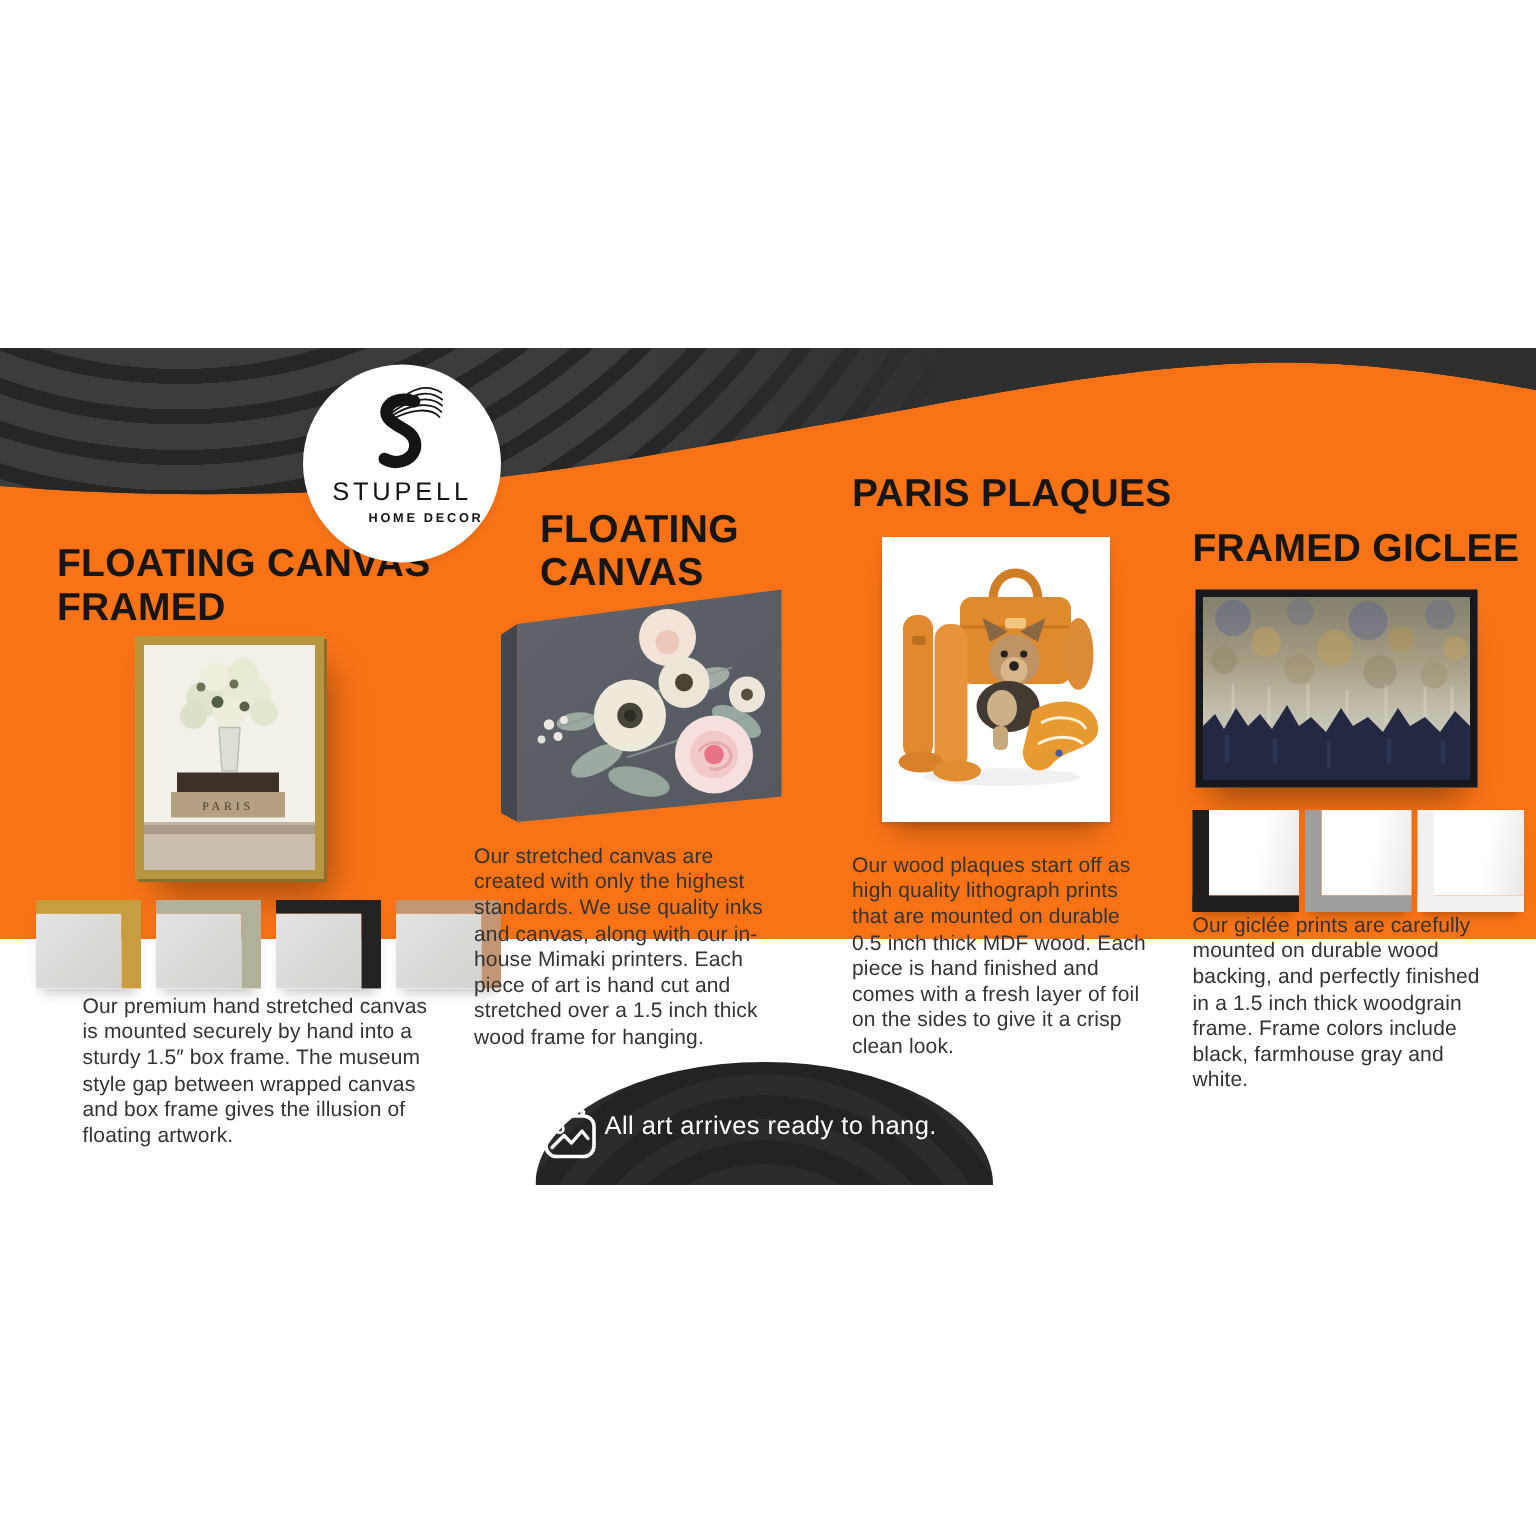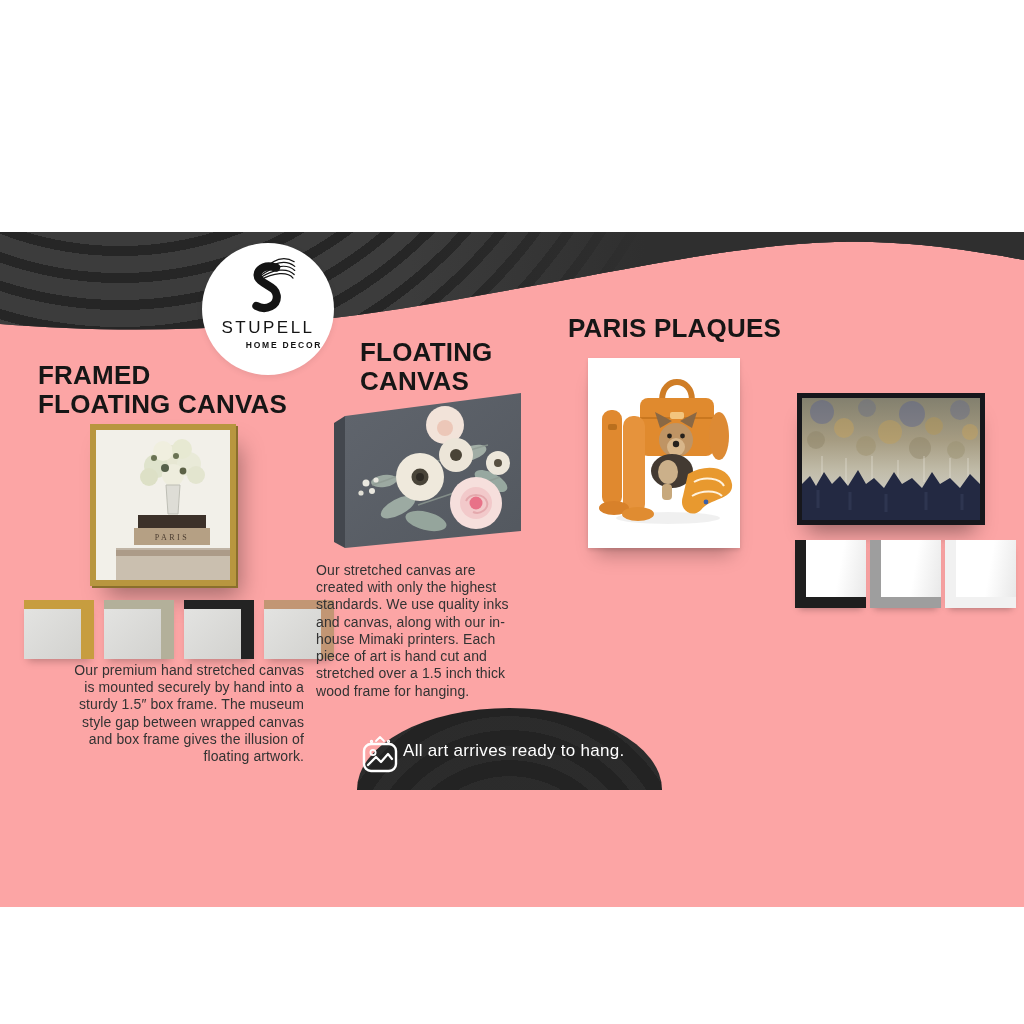--- a/index.html
+++ b/index.html
@@ -1,18 +1,18 @@
 <!DOCTYPE html>
 <html><head>
 <meta charset="utf-8">
 <style>
   html,body{margin:0;padding:0;background:#ffffff;}
   .stage{position:relative;width:1024px;height:1024px;background:#ffffff;overflow:hidden;
          font-family:"Liberation Sans",sans-serif;}
-  .panel{position:absolute;left:0;top:232px;width:1024px;height:675px;background:#fca5a5;}
+  .panel{position:absolute;left:0;top:232px;width:1024px;height:394px;background:#f97316;}
 
   
   .top-band{position:absolute;left:0;top:0;width:1024px;height:110px;
     background-color:#373737;
     background-image:
       linear-gradient(90deg, rgba(47,47,47,0) 40%, #2f2f2f 63%),
       repeating-radial-gradient(circle at 120px -310px, #262626 0 10px, #3c3c3c 10px 27px);
     clip-path: path("M0,0 L1024,0 L1024,28 C950,14 890,8 835,10 C745,13 665,30 565,48 C465,66 385,82 285,91 C185,100 85,99 0,92 Z");
   }
 
@@ -24,21 +24,21 @@
   .logo-name{font-size:17px;font-weight:400;letter-spacing:2.5px;color:#141414;margin-top:1px;}
   .logo-tag{font-size:8.5px;font-weight:700;letter-spacing:1.8px;color:#141414;margin-top:2px;padding-left:32px;}
 
   
   .sec-title{position:absolute;font-weight:700;color:#161616;font-size:26px;line-height:1.1;letter-spacing:.2px;}
   .sec-body{position:absolute;font-size:14px;line-height:1.23;color:#333333;letter-spacing:.1px;}
 
   
   .float-frame{position:absolute;left:90px;top:192px;width:114px;height:150px;
     border:6px solid #b8963f;background:#f2f0e9;
-    box-shadow:2px 2px 0 #8a6f2c, 10px 16px 22px -6px rgba(0,0,0,.35);padding-left:20px;}
+    box-shadow:2px 2px 0 #8a6f2c, 10px 16px 22px -6px rgba(0,0,0,.35);}
   .float-frame svg{display:block;}
 
   
   .swatch-row{position:absolute;left:24px;top:368px;display:flex;gap:10px;}
   .corner-swatch{width:57px;height:50px;background:linear-gradient(135deg,#e3e3e1,#d2d2cf);
     border-top:9px solid currentColor;border-right:13px solid currentColor;
     box-shadow:0 6px 8px -4px rgba(0,0,0,.25);}
 
   
   .stretch-art{position:absolute;left:328px;top:153px;width:212px;height:176px;}
@@ -81,22 +81,22 @@
           <path d="M36,43 C60,27 84,25 95,37"></path>
           <path d="M36,47 C60,33 84,32 93,43"></path>
         </g>
         <path d="M64,25 C38,17 24,36 37,47 C50,58 63,59 65,73 C67,90 47,100 30,91" fill="none" stroke="#141414" stroke-width="14" stroke-linecap="round"></path>
       </svg>
       <div class="logo-name">STUPELL</div>
       <div class="logo-tag">HOME DECOR</div>
     </div>
 
     <div class="sec-title" style="left:38px;top:129px;">
+      <div>FLOATING CANVAS</div>
       <div>FRAMED</div>
-      <div>FLOATING CANVAS</div>
     </div>
 
     <div class="float-frame">
       <svg width="114" height="150" viewBox="0 0 114 150">
         <rect width="114" height="150" fill="#f2f0e9"></rect>
         <rect x="0" y="120" width="114" height="30" fill="#a9987f" opacity=".55"></rect>
         <rect x="0" y="118" width="114" height="8" fill="#8d7862" opacity=".5"></rect>
 
         <g>
           <circle cx="56" cy="30" r="15" fill="#e7e7d3"></circle>
@@ -121,21 +121,21 @@
       </svg>
     </div>
 
     <div class="swatch-row">
       <div class="corner-swatch" style="color: rgb(199, 157, 63);"></div>
       <div class="corner-swatch" style="color: rgb(179, 176, 154);"></div>
       <div class="corner-swatch" style="color: rgb(35, 35, 35);"></div>
       <div class="corner-swatch" style="color: rgb(194, 150, 116);"></div>
     </div>
 
-    <div class="sec-body" style="left:66px;top:430px;width:238px;text-align:right;">Our premium hand stretched canvas is mounted securely by hand into a sturdy 1.5″ box frame. The museum style gap between wrapped canvas and box frame gives the illusion of floating artwork.</div>
+    <div class="sec-body" style="left:55px;top:430px;width:238px;">Our premium hand stretched canvas is mounted securely by hand into a sturdy 1.5″ box frame. The museum style gap between wrapped canvas and box frame gives the illusion of floating artwork.</div>
 
     <div class="sec-title" style="left:360px;top:106px;">
       <div>FLOATING</div>
       <div>CANVAS</div>
     </div>
 
     <svg class="stretch-art" viewBox="0 0 212 176">
       <defs>
         <linearGradient id="cv" x1="0" y1="0" x2="1" y2="1">
           <stop offset="0" stop-color="#60656d"></stop>
@@ -204,21 +204,25 @@
         <ellipse cx="84" cy="113" rx="21" ry="17" fill="#433a32"></ellipse>
         <ellipse cx="80" cy="114" rx="10" ry="12" fill="#cbb08a"></ellipse>
         <rect x="74" y="126" width="10" height="16" rx="4" fill="#c7a87c"></rect>
 
         <path d="M100,116 C120,104 142,110 144,126 C146,142 122,140 113,152 C104,161 90,152 95,138 Z" fill="#e8992f"></path>
         <path d="M106,124 C116,118 132,120 136,128 M104,138 C114,132 128,132 134,138" stroke="#fff2dd" stroke-width="2" fill="none"></path>
         <circle cx="118" cy="144" r="2.4" fill="#3a5fa8"></circle>
       </svg>
     </div>
 
-
+    <div class="sec-body" style="left:568px;top:336px;width:197px;">Our wood plaques start off as high quality lithograph prints that are mounted on durable 0.5 inch thick MDF wood. Each piece is hand finished and comes with a fresh layer of foil on the sides to give it a crisp clean look.</div>
+
+    <div class="sec-title" style="left:795px;top:119px;">
+      <div>FRAMED GICLEE</div>
+    </div>
 
     <div class="giclee-frame">
       <svg width="178" height="122" viewBox="0 0 178 122">
         <defs>
           <linearGradient id="gg" x1="0" y1="0" x2="0" y2="1">
             <stop offset="0" stop-color="#83806e"></stop>
             <stop offset=".35" stop-color="#a69c82"></stop>
             <stop offset=".6" stop-color="#c1bca9"></stop>
             <stop offset=".78" stop-color="#cbc9c0"></stop>
           </linearGradient>
@@ -247,20 +251,21 @@
         </g>
       </svg>
     </div>
 
     <div class="giclee-swatches">
       <div class="giclee-swatch" style="color: rgb(30, 30, 30);"></div>
       <div class="giclee-swatch" style="color: rgb(158, 158, 158);"></div>
       <div class="giclee-swatch" style="color: rgb(241, 241, 241);"></div>
     </div>
 
+    <div class="sec-body" style="left:795px;top:376px;width:197px;">Our giclée prints are carefully mounted on durable wood backing, and perfectly finished in a 1.5 inch thick woodgrain frame. Frame colors include black, farmhouse gray and white.</div>
 
     <div class="dome">
       <svg width="46" height="42" viewBox="0 0 46 42" style="margin-top:14px;">
         <g fill="none" stroke="#ffffff" stroke-linecap="round" stroke-linejoin="round">
           <path d="M19,6 L23,2 L27,6" stroke-width="1.8"></path>
           <circle cx="14.5" cy="6.5" r="1" stroke-width="1.4"></circle>
           <circle cx="31.5" cy="6.5" r="1" stroke-width="1.4"></circle>
           <rect x="7" y="9" width="32" height="27" rx="7" stroke-width="2.4"></rect>
           <circle cx="16" cy="17.5" r="2.6" stroke-width="1.8"></circle>
           <path d="M11,30 L19,22 L24,27 L31,19 L35,24" stroke-width="2.2"></path>

